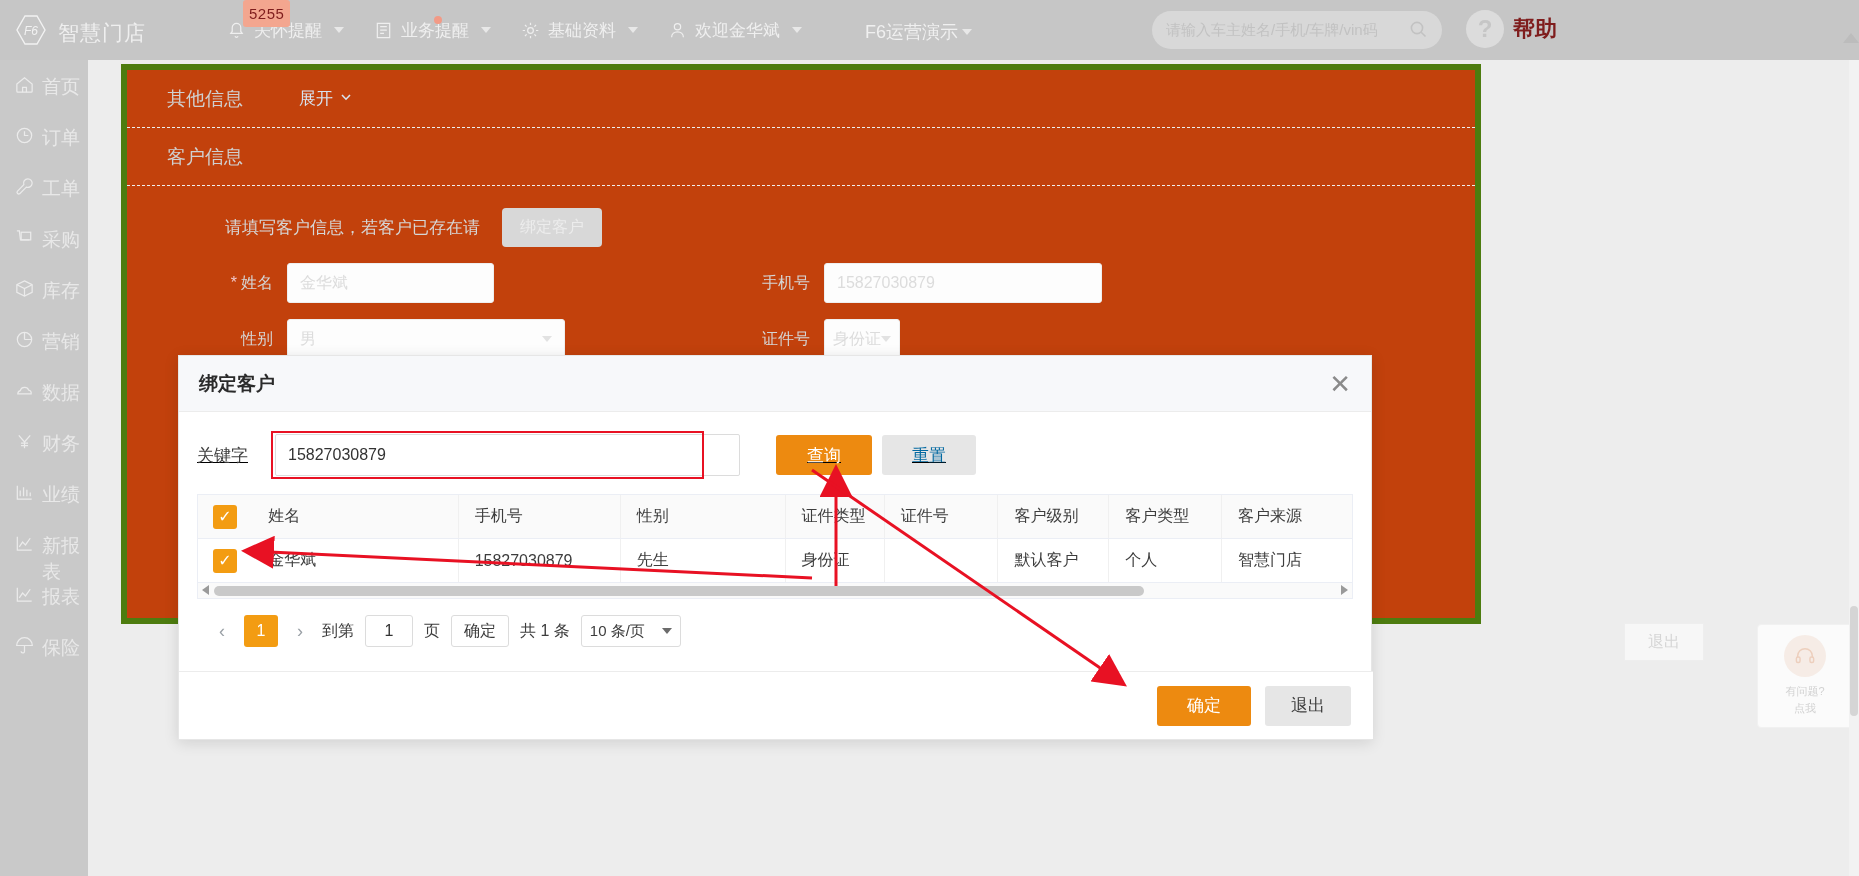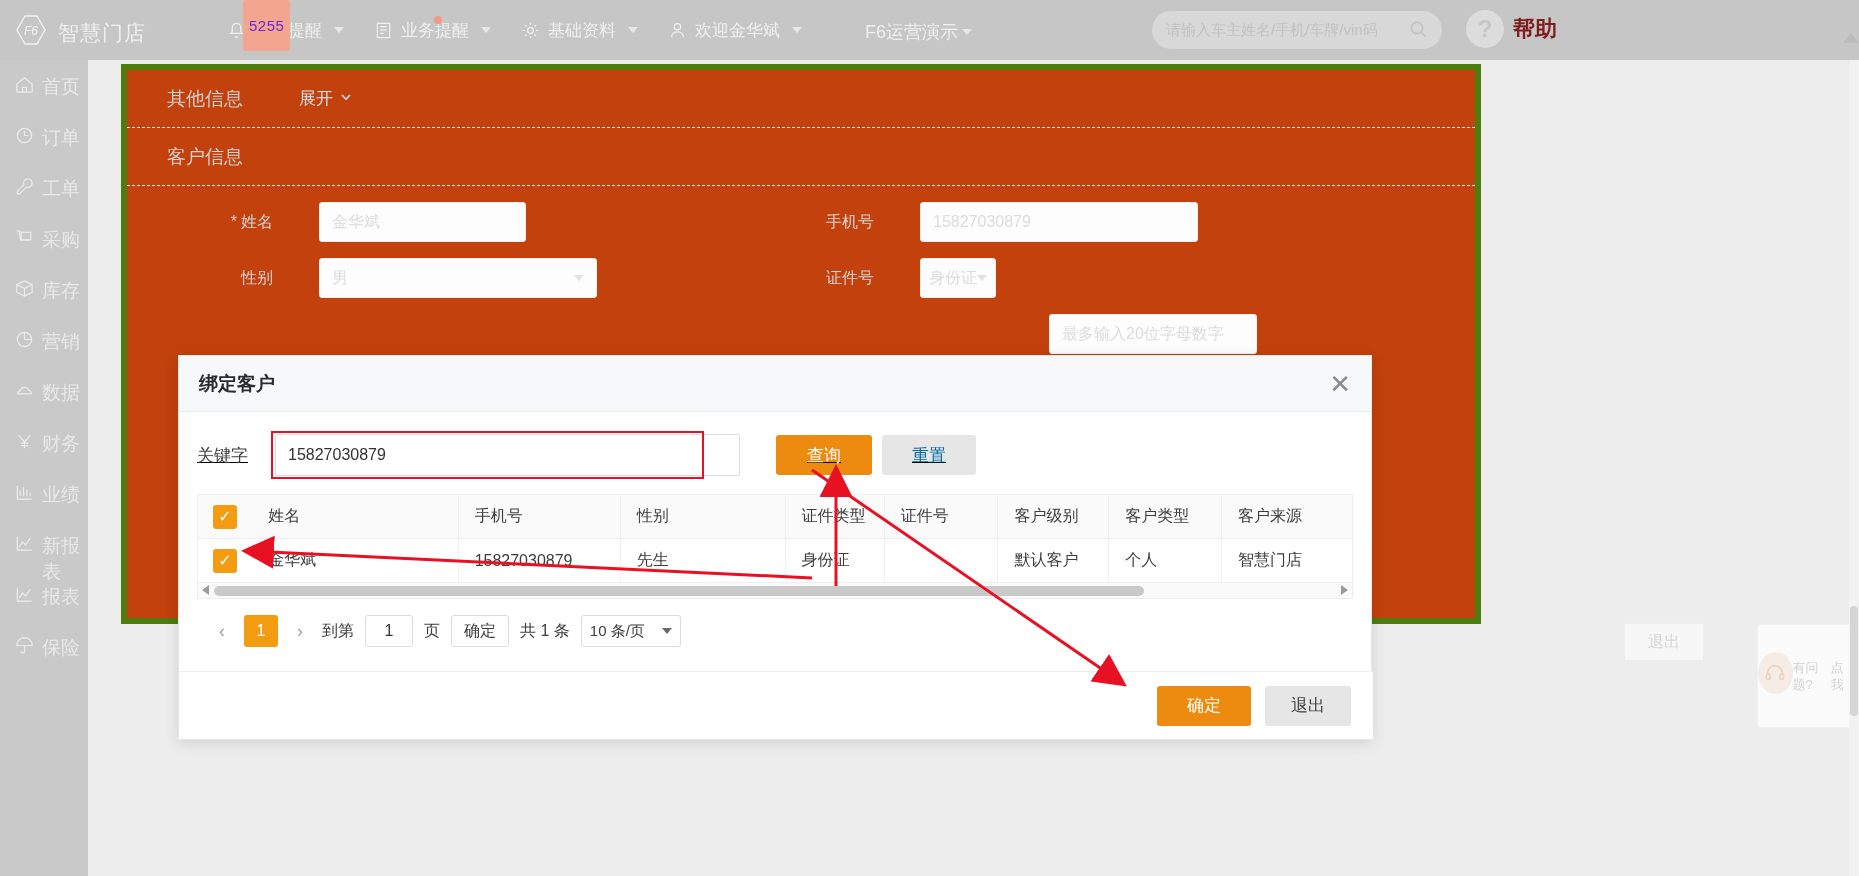--- a/index.html
+++ b/index.html
@@ -26,22 +26,22 @@
   .brand-text { font-size:21px; letter-spacing:1px; color:#efefef; }
   .nav-item {
     display:flex; align-items:center; gap:8px; position:relative;
     margin-right:30px; font-size:17px; color:#efefef; cursor:default;
   }
   .nav-item .ic { width:19px; height:19px; display:inline-block; color:#efefef; }
   .caret { width:0;height:0;border-left:5px solid transparent;border-right:5px solid transparent;
            border-top:6px solid #e8e8e8; margin-left:4px; }
   .badge {
     position:absolute; top:-19px; left:16px;
-    background:#f3a68f; color:#6d28d9; font-size:15px;
-    border-radius:3px; padding:16px 6px; line-height:19px; letter-spacing:.5px;
+    background:#f3a68f; color:#7f1d1d; font-size:15px;
+    border-radius:3px; padding:4px 6px; line-height:19px; letter-spacing:.5px;
   }
   .reddot { position:absolute; top:-3px; left:60px; width:8px;height:8px;border-radius:50%;background:#f29a86; }
   .store-select {
     position:absolute; left:865px; top:20px; font-size:18px; color:#f0f0f0;
     display:flex; align-items:center;
   }
   .search-box {
     position:absolute; left:1152px; top:11px; width:290px; height:38px;
     background:#d8d8d8; border-radius:19px; display:flex; align-items:center;
     padding:0 14px; color:#c2c2c2; font-size:15px; justify-content:space-between;
@@ -78,36 +78,36 @@
     border-bottom:1px dashed #eeeeee; color:#d2d2d2; font-size:19px;
   }
   .expand-link { color:#d7e3ef; font-size:17px; margin-left:56px; display:flex; align-items:center; gap:6px;}
   .sect-title { color:#d0d0d0; font-size:19px; }
   .hint-row { display:flex; align-items:center; padding:22px 0 0 98px; }
   .hint-text { color:#d6d6d6; font-size:17px; }
   .bind-btn {
     margin-left:22px; background:#d8d8d8; color:#ececec; font-size:16px;
     padding:9px 18px; border-radius:4px;
   }
-  .form-row { display:flex; align-items:center; margin-top:16px;gap:32px; }
+  .form-row { display:flex; align-items:center; margin-top:16px; }
   .f-label { width:160px; text-align:right; color:#d5d5d5; font-size:16px; padding-right:14px; }
   .f-label .req { color:#f2c9cd; margin-right:4px; }
   .f-input {
     height:40px; border:1px solid #efefef; background:#fdfdfd; border-radius:3px;
     display:flex; align-items:center; padding:0 12px; color:#dcdcdc; font-size:16px;
   }
   .sel-caret { width:0;height:0;border-left:5px solid transparent;border-right:5px solid transparent;
                border-top:6px solid #e2e2e2; margin-left:auto; }
 
   
   .float-help {
     position:absolute; right:6px; bottom:148px; width:96px; height:104px;
     background:#fbfbfb; border:1px solid #f1f1f1; border-radius:4px;
-    display:flex; align-items:center; justify-content:flex-start;
-    color:#d2d2d2; font-size:13px; line-height:17px; z-index:1;
+    display:flex; flex-direction:column; align-items:center; justify-content:center;
+    color:#d2d2d2; font-size:11px; line-height:17px; z-index:1;
   }
   .float-help .av { width:42px;height:42px;border-radius:50%;background:#f6ece6; margin-bottom:6px;
     display:flex;align-items:center;justify-content:center;color:#edcfbd;font-size:20px;}
   .exit-ghost {
     position:absolute; right:155px; bottom:215px; width:80px; height:38px;
     border:1px solid #eeeeee; background:#f7f7f7; color:#d5d5d5; font-size:16px;
     display:flex; align-items:center; justify-content:center; z-index:1;
   }
   .scroll-rail { position:absolute; right:0; top:60px; width:10px; height:816px; background:#f2f2f2; z-index:1;}
   .scroll-thumb { position:absolute; right:1px; bottom:160px; width:8px; height:110px; background:#d5d5d5; border-radius:4px; z-index:1;}
@@ -381,20 +381,24 @@
               <path d="M3 5 7 9.2 11 5"></path>
             </svg>
           </span>
         </span>
       </div>
 
       <div class="sect-row">
         <span class="sect-title">客户信息</span>
       </div>
 
+      <div class="hint-row">
+        <span class="hint-text">请填写客户信息，若客户已存在请</span>
+        <span class="bind-btn">绑定客户</span>
+      </div>
 
       <div class="form-row">
         <span class="f-label">
           <span class="req">*</span><span>姓名</span>
         </span>
         <span class="f-input" style="width:207px;">金华斌</span>
 
         <span class="f-label" style="width:330px;">手机号</span>
         <span class="f-input" style="width:278px;">15827030879</span>
       </div>

